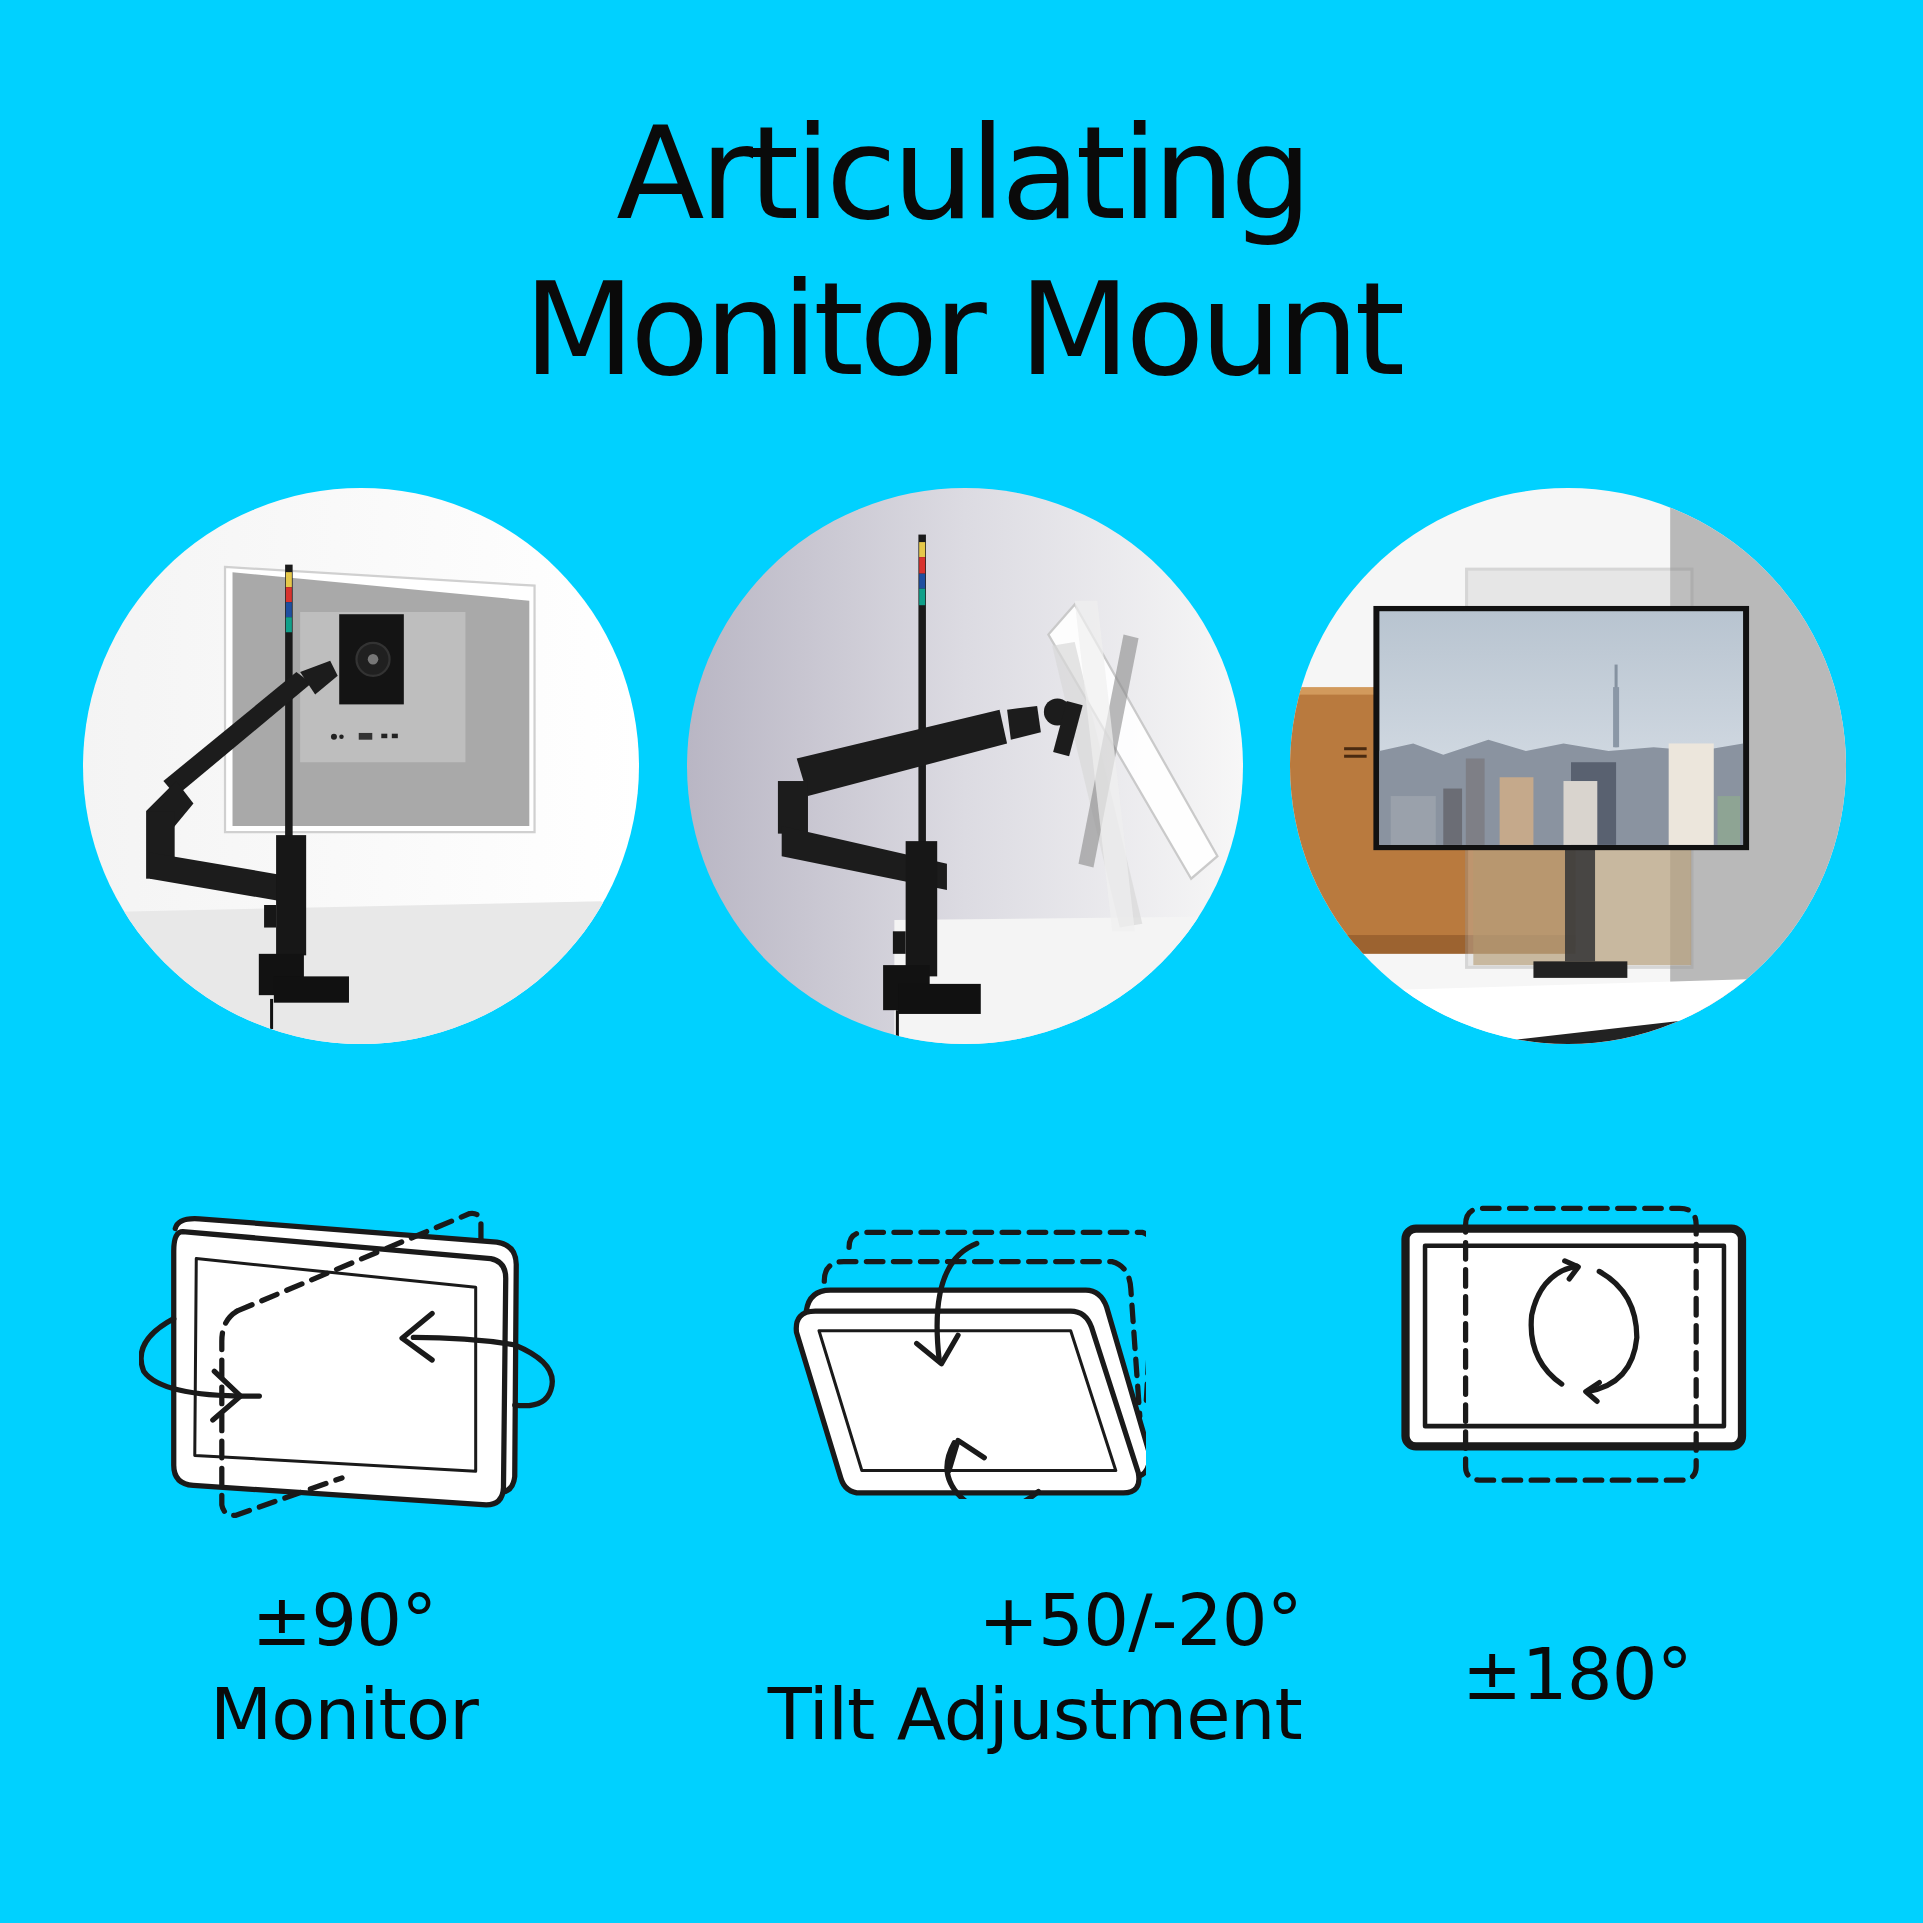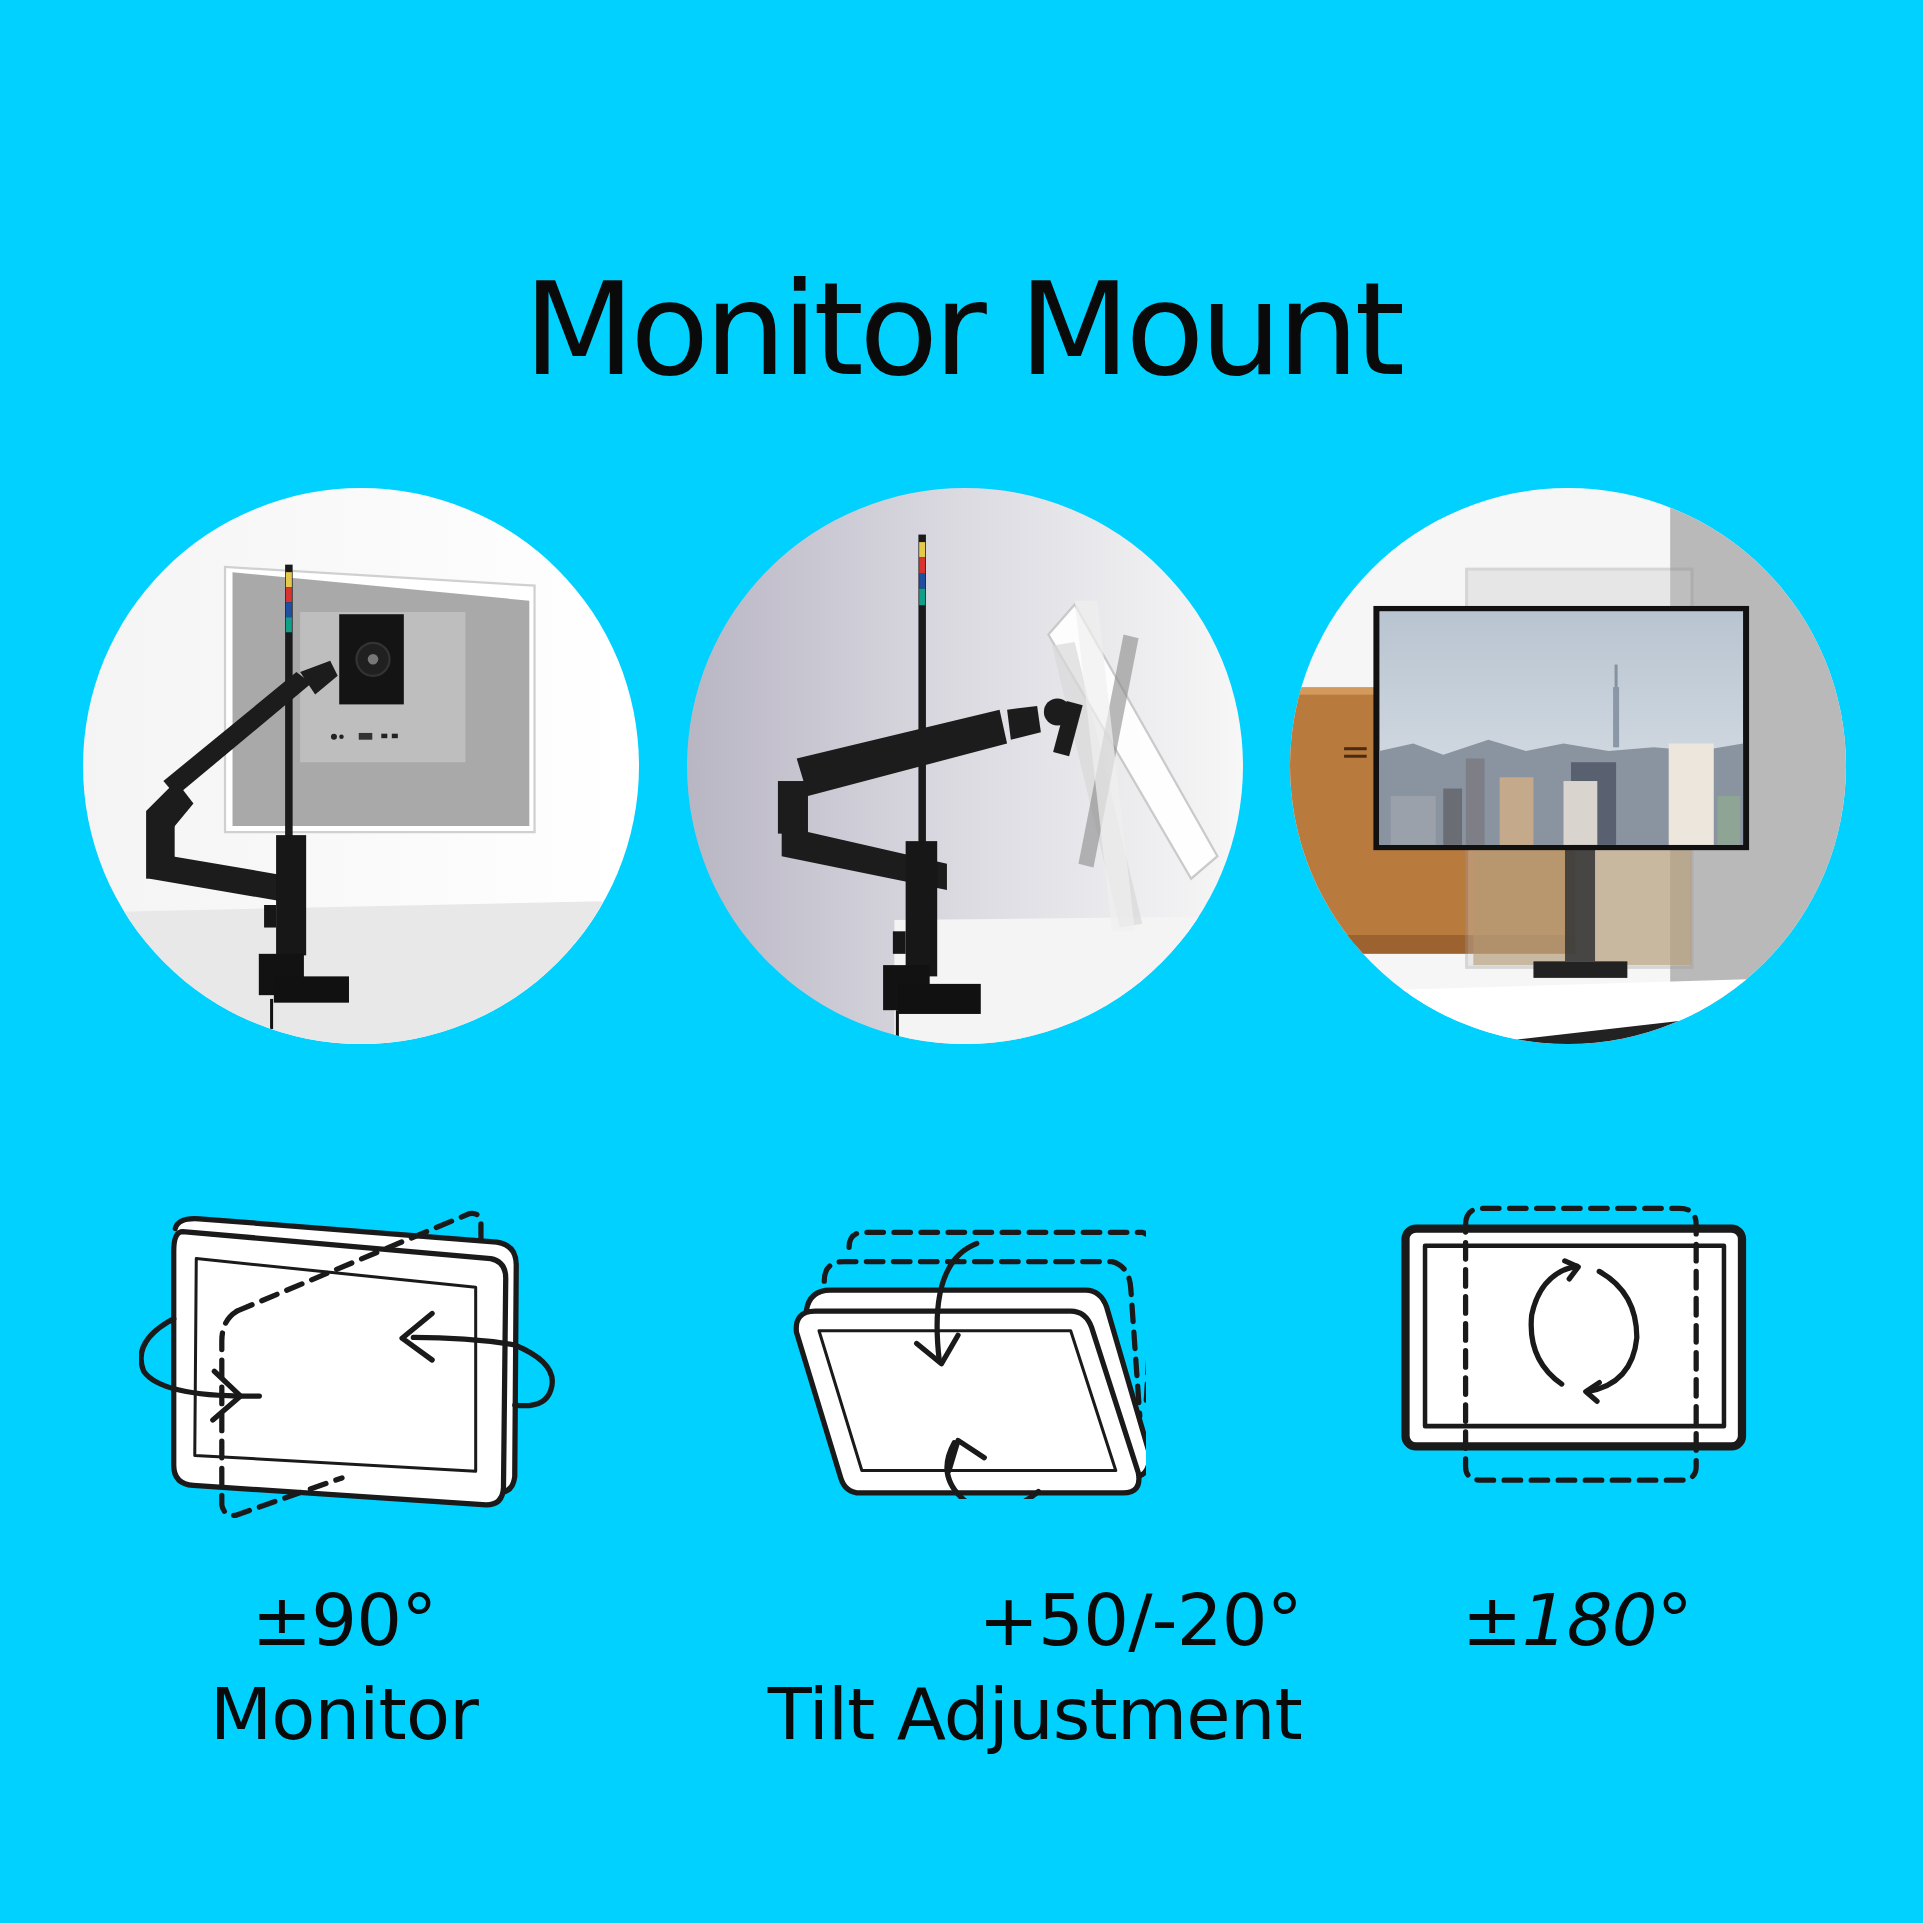--- a/index.html
+++ b/index.html
@@ -13,20 +13,21 @@
   .icon { position:absolute; }
   .label { position:absolute; width:676px; text-align:center; color:#0a0a0a; font-family:"DejaVu Sans", sans-serif; font-size:72px; line-height:83px; letter-spacing:-0.8px;margin-top:16px; }
   .label .val { display:block; height:94px; }
   .label .name { display:block; }
 </style>
 </head>
 <body>
 
 <div class="page" style="background:#00D1FF;">
 
+  <div class="title title-l1">Articulating</div>
   <div class="title title-l2">Monitor Mount</div>
 
   <div class="circle" style="left:83px; top:488px;">
     <svg viewBox="111 650 740 740">
       <defs>
         <linearGradient id="bg1" x1="0" y1="0" x2="1" y2="0">
           <stop offset="0" stop-color="#f4f4f4"></stop>
             <stop offset="1" stop-color="#ffffff"></stop>
         </linearGradient>
       </defs>
@@ -205,18 +206,18 @@
   </svg>
 
   <div class="label" style="left:6px; top:1563px;">
     <span class="val">±90°</span>
     <span class="name">Monitor</span>
   </div>
   <div class="label" style="left:626px; top:1563px;text-align:right;">
     <span class="val">+50/-20°</span>
     <span class="name">Tilt Adjustment</span>
   </div>
-  <div class="label" style="left:1239px; top:1563px;font-style:italic;">
+  <div class="label" style="left:1239px; top:1617px;">
     <span class="val">±180°</span>
   </div>
 
 </div>
 
 
 </body></html>

